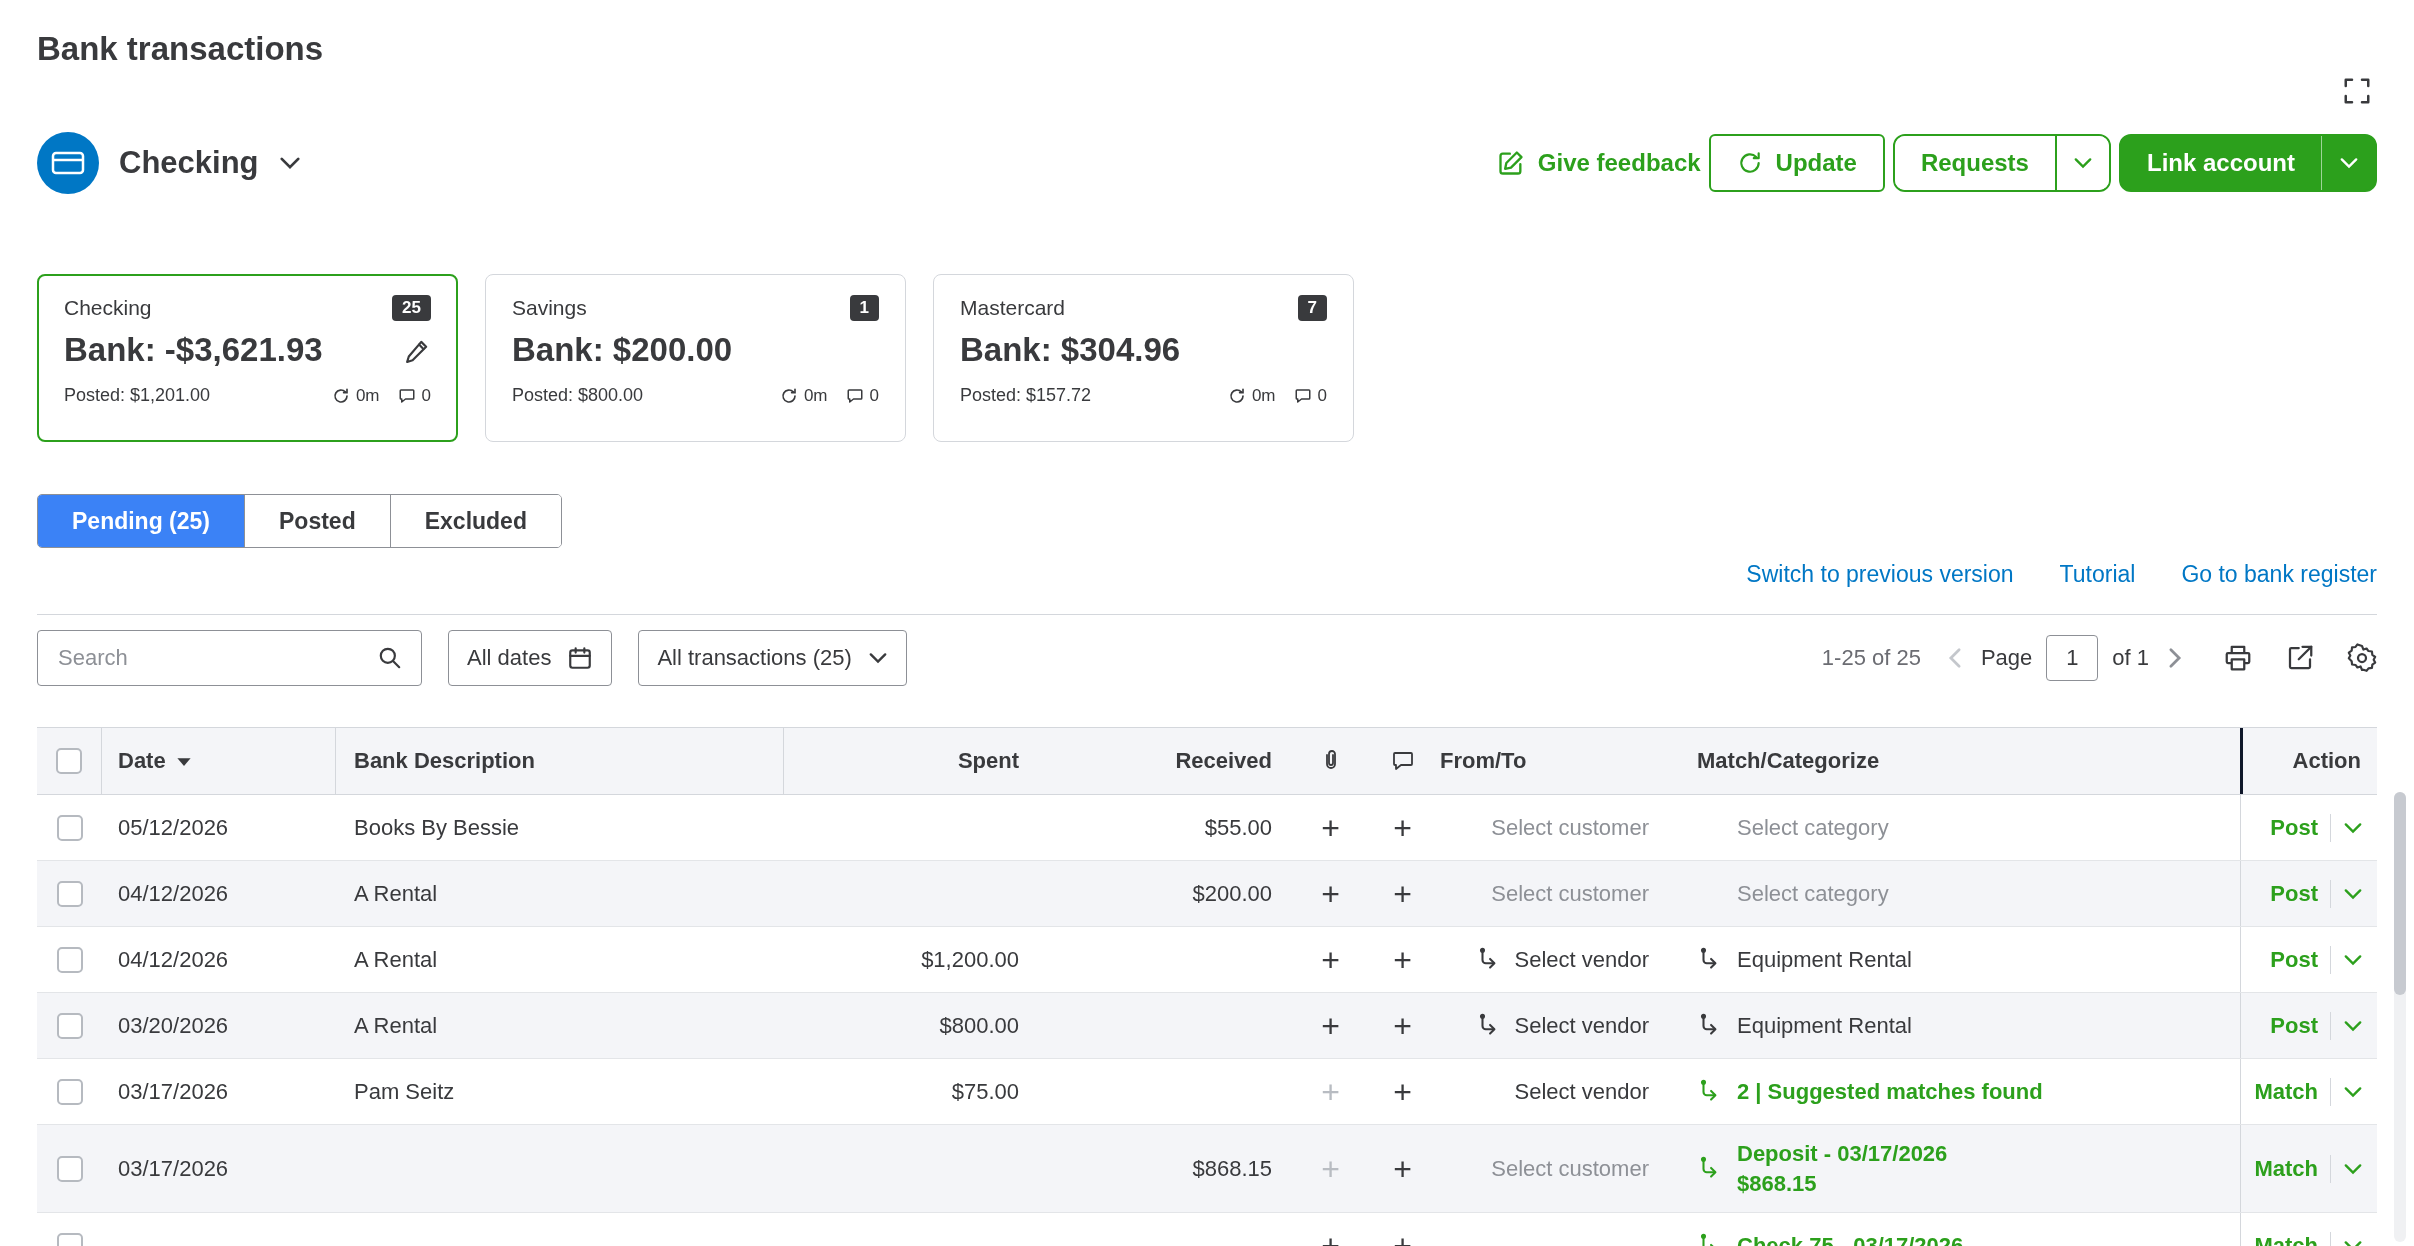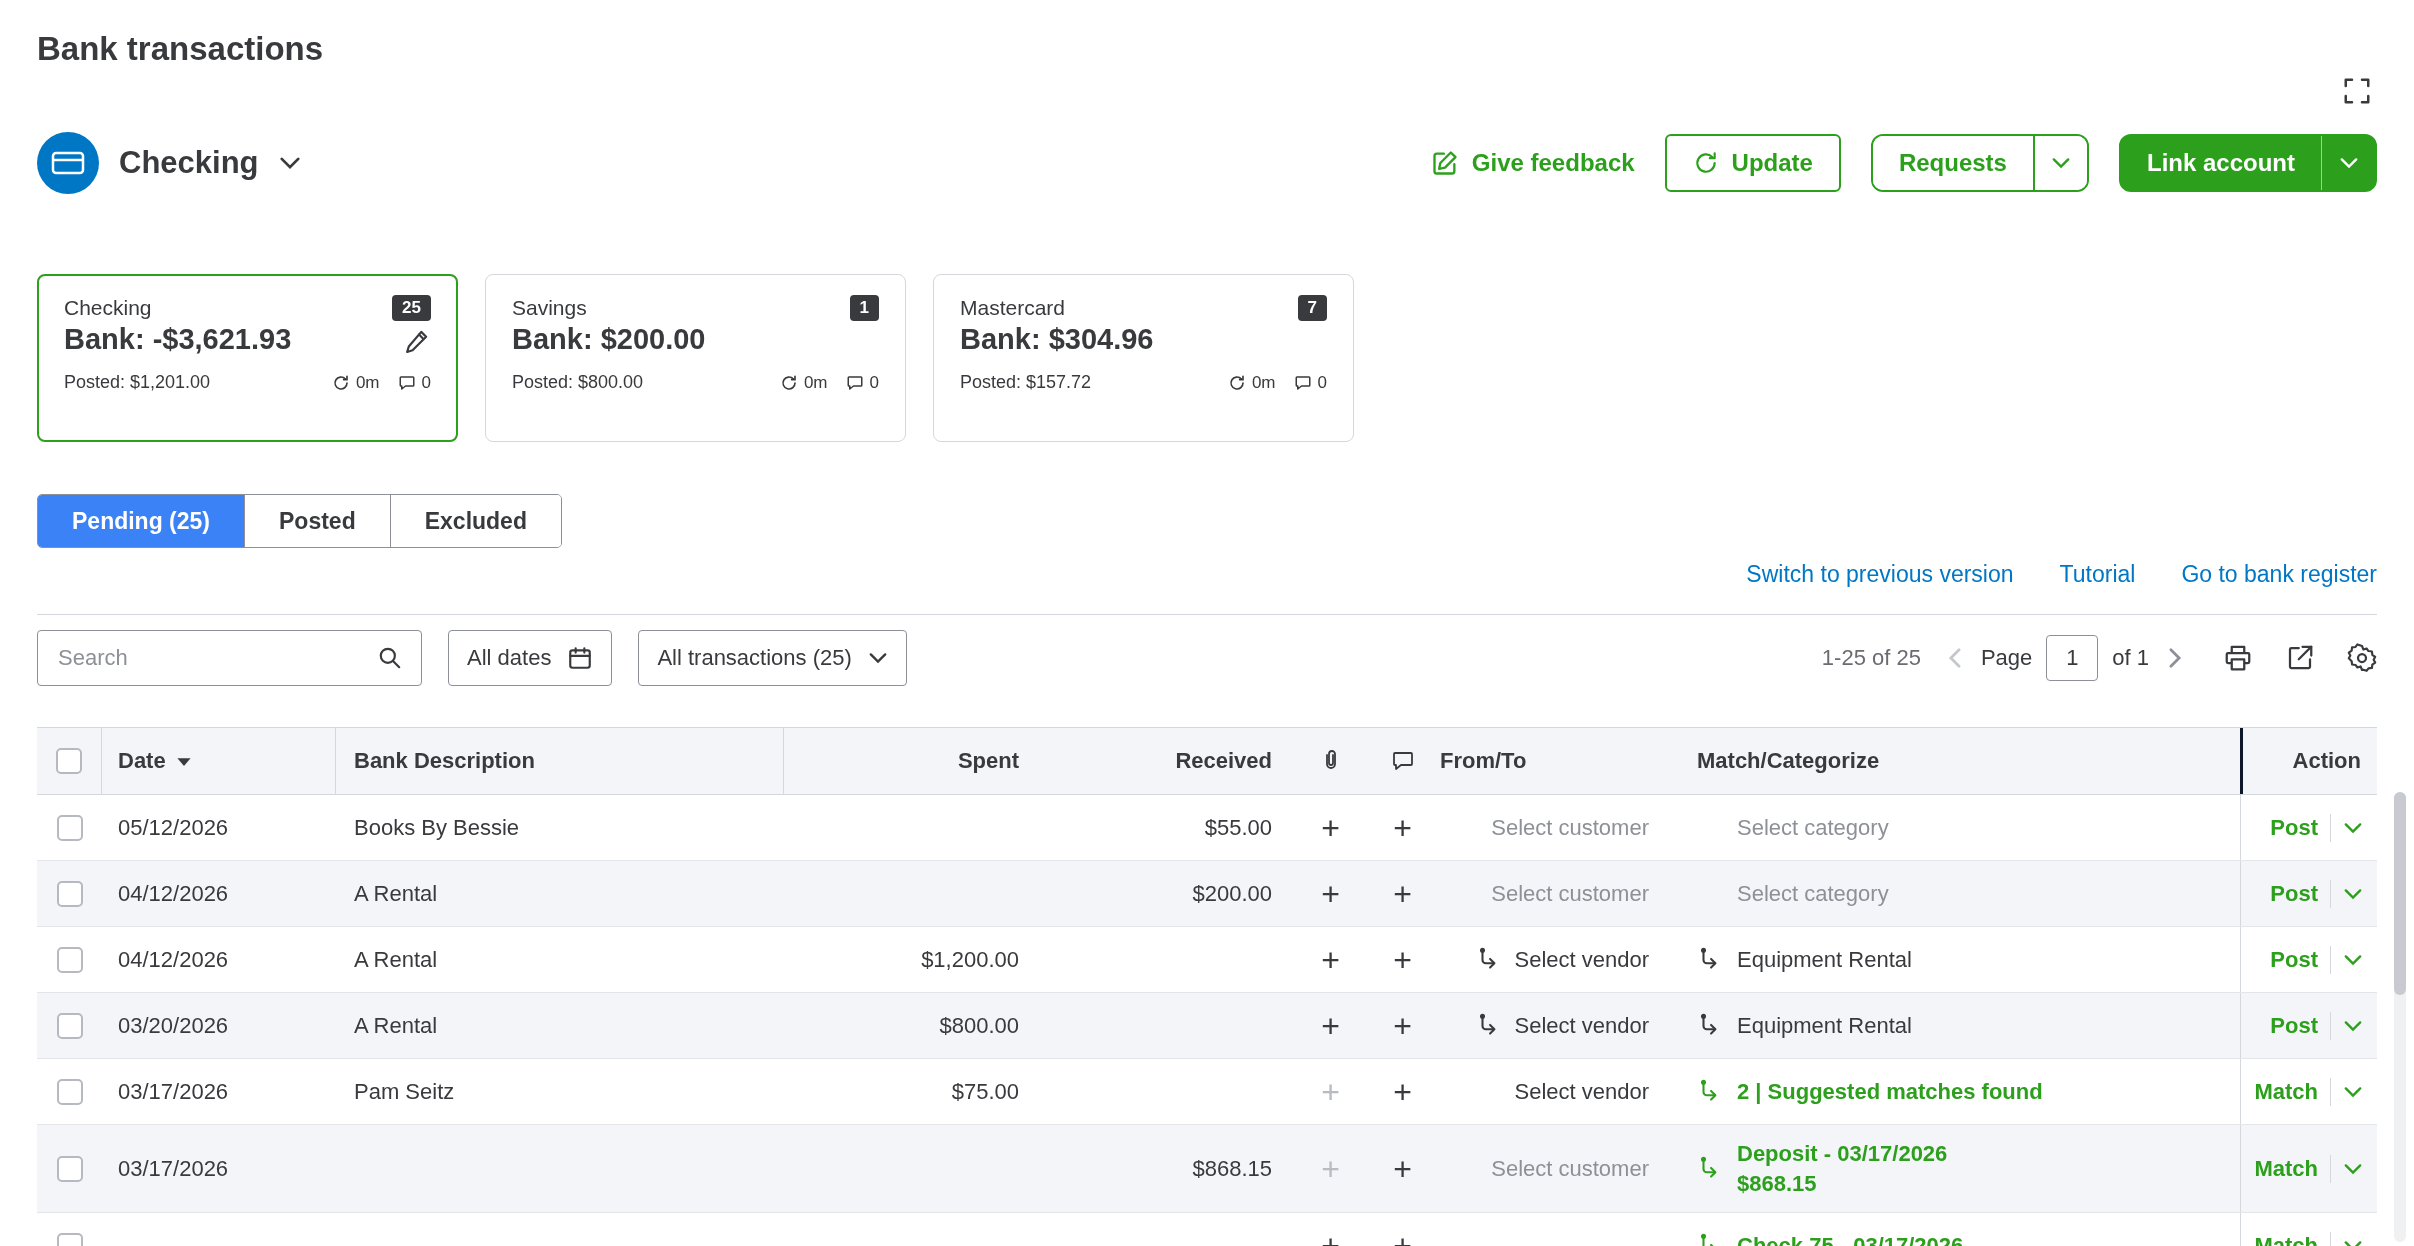--- a/index.html
+++ b/index.html
@@ -13,38 +13,38 @@
 
   
   .page-title { font-size:33px; font-weight:700; margin:30px 0 0 0; }
   .fullscreen-btn { position:absolute; top:46px; right:42px; width:30px; height:30px; cursor:pointer; }
 
   
   .account-row { display:flex; align-items:center; margin-top:64px; height:62px; }
   .account-selector { display:flex; align-items:center; gap:20px; cursor:pointer; }
   .acct-icon { width:62px; height:62px; border-radius:50%; background:#0077c5; display:flex; align-items:center; justify-content:center; flex:none; }
   .acct-name { font-size:31px; font-weight:700; }
-  .header-actions { margin-left:auto; display:flex; align-items:center; gap:30px; }
+  .header-actions { margin-left:auto; display:flex; align-items:center; gap:8px; }
   .feedback-link { display:flex; align-items:center; gap:13px; color:#2ca01c; font-weight:600; font-size:24px; cursor:pointer; }
   .btn-outline { height:58px; display:flex; align-items:center; gap:13px; border:2px solid #2ca01c; border-radius:6px; background:#fff; color:#2ca01c; font-weight:600; font-size:24px; padding:0 26px; cursor:pointer; }
   .split { display:flex; height:58px; border:2px solid #2ca01c; border-radius:12px; overflow:hidden; }
   .split .main { padding:0 26px; display:flex; align-items:center; color:#2ca01c; font-weight:600; font-size:24px; cursor:pointer; background:#fff; }
   .split .chev-seg { width:54px; border-left:2px solid #2ca01c; display:flex; align-items:center; justify-content:center; cursor:pointer; background:#fff; }
   .split.filled, .split.filled .main, .split.filled .chev-seg { background:#2ca01c; color:#fff; }
   .split.filled { border-color:#2ca01c; }
   .split.filled .chev-seg { border-left:1px solid rgba(255,255,255,.55); }
 
   
   .cards { display:flex; gap:27px; margin-top:80px; }
   .card { width:421px; height:168px; border:1px solid #d4d7dc; border-radius:8px; background:#fff; padding:20px 26px; cursor:pointer; }
   .card.selected { border:2px solid #2ca01c; padding:19px 25px; }
   .card-top { display:flex; justify-content:space-between; align-items:center; }
   .card-name { font-size:21px; }
   .badge { background:#393a3d; color:#fff; font-size:17px; font-weight:600; border-radius:4px; padding:3px 10px;margin-left:44px; }
-  .card-bank { display:flex; justify-content:space-between; align-items:center; margin-top:2px; font-size:29px; font-weight:700; }
+  .card-bank { display:flex; justify-content:space-between; align-items:center; margin-top:10px; font-size:33px; font-weight:700; }
   .card-bottom { display:flex; justify-content:space-between; align-items:center; margin-top:16px; font-size:18px; }
   .card-stats { display:flex; align-items:center; gap:18px; font-size:17px; }
   .stat { display:flex; align-items:center; gap:6px; }
   .pencil-btn { cursor:pointer; display:flex; }
 
   
   .tabs { display:flex; width:max-content; margin-top:52px; border:1px solid #8d9096; border-radius:5px; overflow:hidden; }
   .tab { height:52px; padding:0 34px; display:flex; align-items:center; font-size:23px; font-weight:700; background:#fff; cursor:pointer; border-left:1px solid #8d9096; }
   .tab:first-child { border-left:none; }
   .tab.active { background:#3b82f6; color:#fff; }

